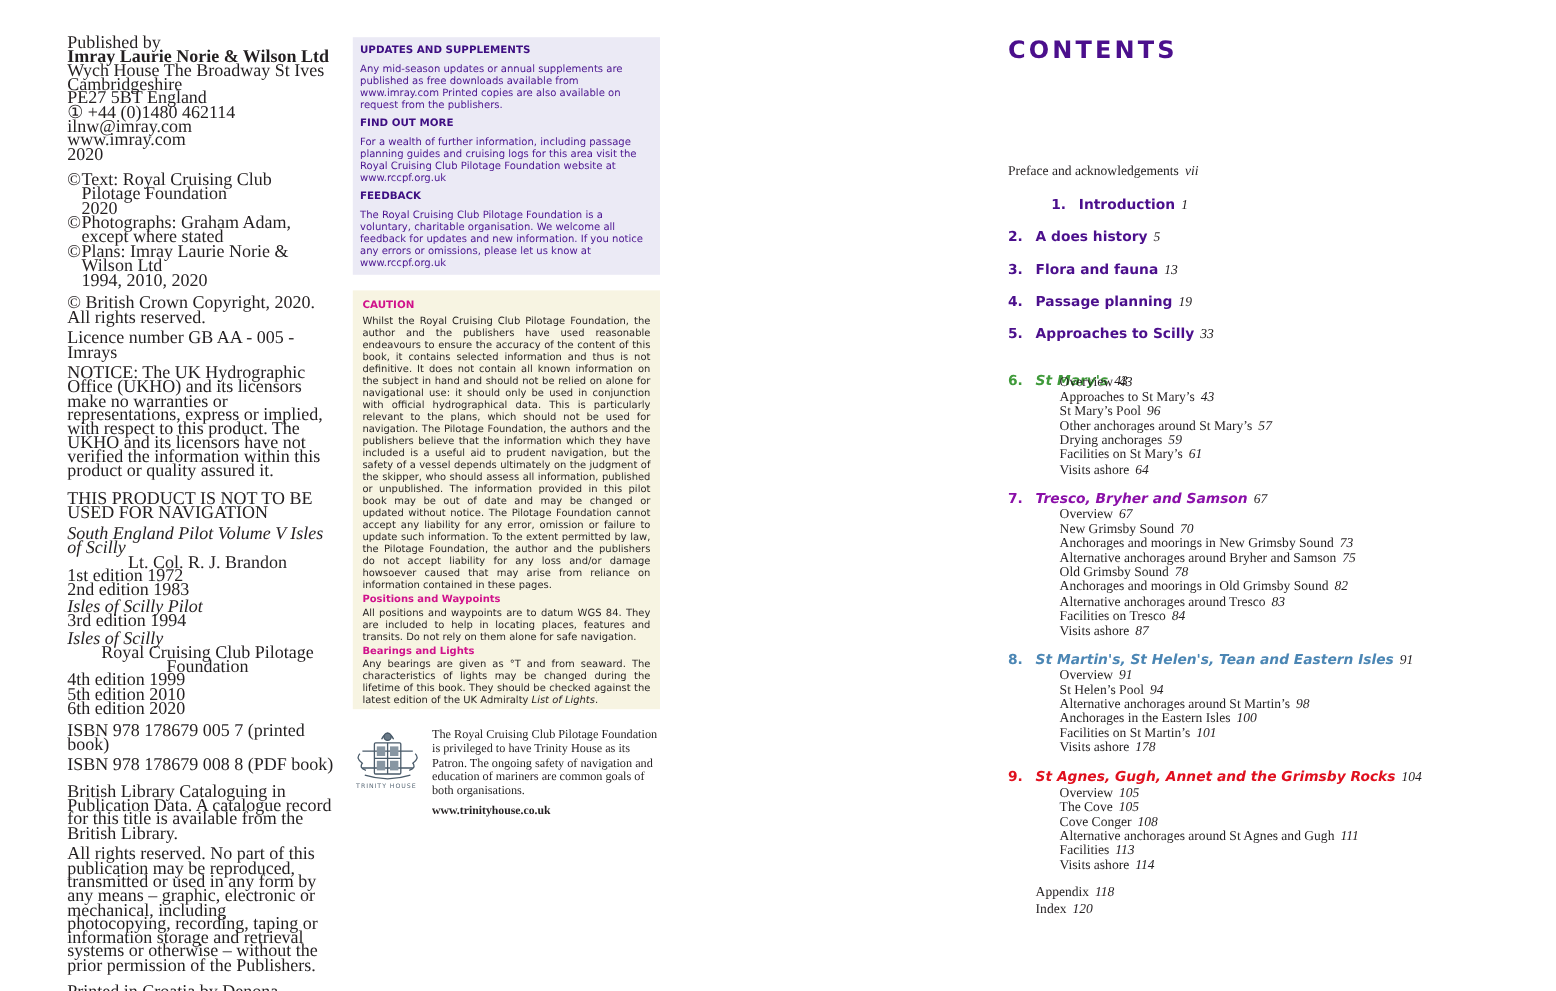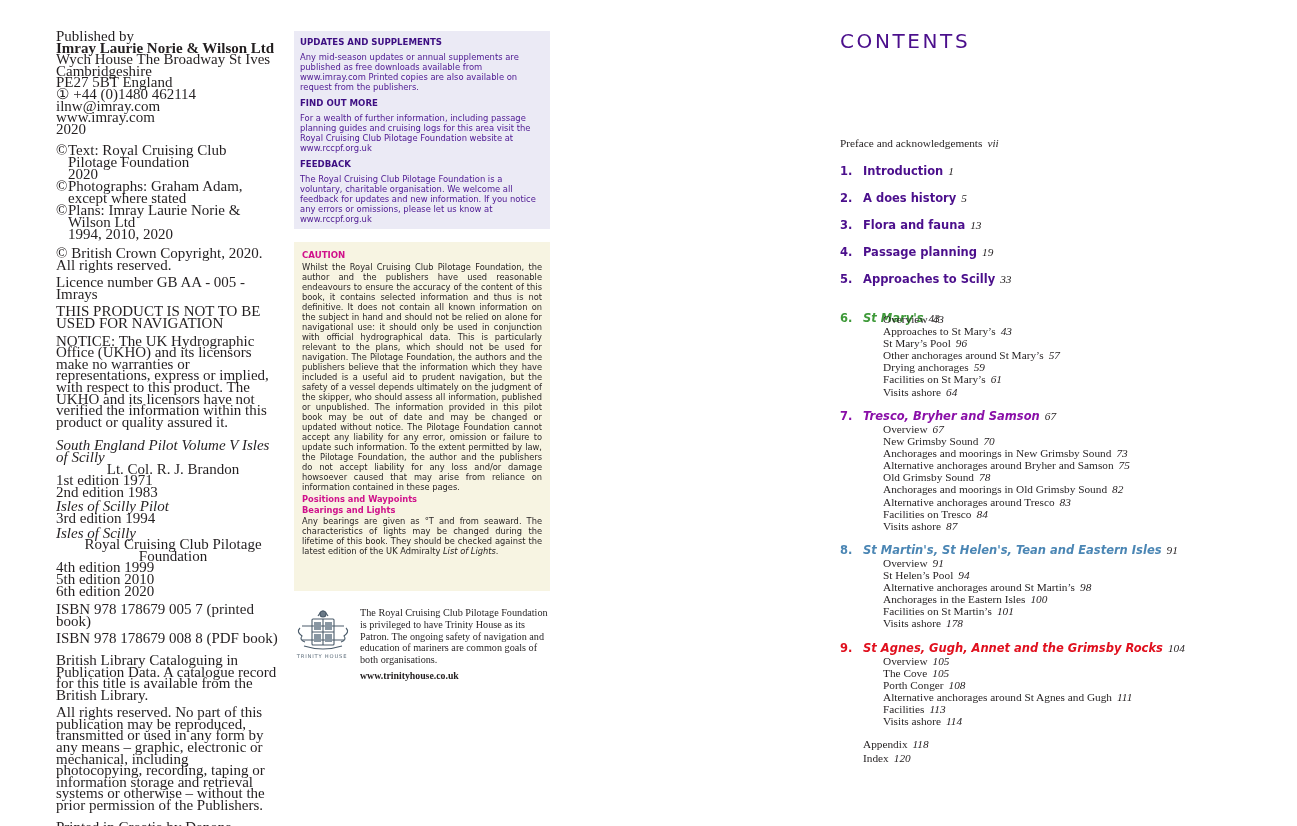--- a/index.html
+++ b/index.html
@@ -30,21 +30,21 @@
   #caution-box p { margin: 0 0 2px 0; text-align: justify; }
 
   #trinity { position: absolute; left: 294px; top: 606px; width: 260px; height: 80px; }
   #trinity .logo { position: absolute; left: 0; top: 0; width: 58px; height: 52px; }
   #trinity .logo-label { position: absolute; left: 0; top: 47px; width: 56px; text-align: center; font-size: 5.2px; letter-spacing: 0.8px; color: #5a6a78; }
   #trinity .text { position: absolute; left: 66px; top: 1px; width: 190px; font-size: 10.2px; line-height: 11.8px; }
   #trinity .url { margin-top: 4px; font-weight: bold; font-size: 9.8px; }
 
   
   #contents { position: absolute; left: 840px; top: 26px; width: 420px; }
-  #contents-title { font-family: "DejaVu Sans", sans-serif; font-weight: normal; font-size: 20px; letter-spacing: 2.6px; color: #4b0f8c; margin: 0; position: absolute; top: 3px; left: 0; }
+  #contents-title { font-family: "DejaVu Sans", sans-serif; font-weight: bold; font-size: 20px; letter-spacing: 2.6px; color: #4b0f8c; margin: 0; position: absolute; top: 3px; left: 0; }
   .toc-preface { position: absolute; top: 111px; left: 0; font-size: 11.3px; }
   .pg { font-style: italic; margin-left: 5px; font-family: "Liberation Serif", serif; font-weight: normal; }
   .chapter { position: absolute; left: 0; white-space: nowrap; }
   .chapter .num { display: inline-block; width: 23px; font-family: "DejaVu Sans", sans-serif; font-weight: bold; font-size: 11.5px; }
   .chapter .ttl { font-family: "DejaVu Sans", sans-serif; font-weight: bold; font-size: 11.5px; }
   .chapter .ttl.it { font-style: italic; }
   .chapter .pg { font-size: 11.3px; color: #231f20; }
   .subs { position: absolute; left: 43px; font-size: 11.3px; line-height: 12.1px; }
   .subs div { white-space: nowrap; }
   .tail { position: absolute; left: 23px; font-size: 11.3px; line-height: 14px; }
@@ -74,27 +74,27 @@
       <span>Photographs: Graham Adam, except where stated</span>
     </div>
     <div class="copy">
       <span class="sym">©</span>
       <span><span>Plans: Imray Laurie Norie &amp; Wilson Ltd</span><br><span>1994, 2010, 2020</span></span>
     </div>
   </div>
 
   <p>© British Crown Copyright, 2020. All rights reserved.</p>
   <p>Licence number GB AA - 005 - Imrays</p>
+  <p style="margin-bottom:12px">NOTICE: The UK Hydrographic Office (UKHO) and its licensors make no warranties or representations, express or implied, with respect to this product. The UKHO and its licensors have not verified the information within this product or quality assured it.</p>
   <p>THIS PRODUCT IS NOT TO BE USED FOR NAVIGATION</p>
-  <p style="margin-bottom:12px">NOTICE: The UK Hydrographic Office (UKHO) and its licensors make no warranties or representations, express or implied, with respect to this product. The UKHO and its licensors have not verified the information within this product or quality assured it.</p>
 
   <div style="margin-bottom:7px">
     <div class="ital">South England Pilot Volume V Isles of Scilly</div>
     <div class="indent">Lt. Col. R. J. Brandon</div>
-    <div>1st edition 1971</div>
+    <div>1st edition 1972</div>
     <div style="margin-bottom:3px">2nd edition 1983</div>
     <div class="ital">Isles of Scilly Pilot</div>
     <div style="margin-bottom:3px">3rd edition 1994</div>
     <div class="ital">Isles of Scilly</div>
     <div class="indent">Royal Cruising Club Pilotage Foundation</div>
     <div>4th edition 1999</div>
     <div>5th edition 2010</div>
     <div>6th edition 2020</div>
   </div>
 
@@ -111,20 +111,21 @@
   <h3>FIND OUT MORE</h3>
   <p>For a wealth of further information, including passage planning guides and cruising logs for this area visit the Royal Cruising Club Pilotage Foundation website at www.rccpf.org.uk</p>
   <h3>FEEDBACK</h3>
   <p>The Royal Cruising Club Pilotage Foundation is a voluntary, charitable organisation. We welcome all feedback for updates and new information. If you notice any errors or omissions, please let us know at www.rccpf.org.uk</p>
 </div>
 
 <div id="caution-box" class="sans">
   <h3>CAUTION</h3>
   <p>Whilst the Royal Cruising Club Pilotage Foundation, the author and the publishers have used reasonable endeavours to ensure the accuracy of the content of this book, it contains selected information and thus is not definitive. It does not contain all known information on the subject in hand and should not be relied on alone for navigational use: it should only be used in conjunction with official hydrographical data. This is particularly relevant to the plans, which should not be used for navigation. The Pilotage Foundation, the authors and the publishers believe that the information which they have included is a useful aid to prudent navigation, but the safety of a vessel depends ultimately on the judgment of the skipper, who should assess all information, published or unpublished. The information provided in this pilot book may be out of date and may be changed or updated without notice. The Pilotage Foundation cannot accept any liability for any error, omission or failure to update such information. To the extent permitted by law, the Pilotage Foundation, the author and the publishers do not accept liability for any loss and/or damage howsoever caused that may arise from reliance on information contained in these pages.</p>
   <h4>Positions and Waypoints</h4>
+  <p>All positions and waypoints are to datum WGS 84. They are included to help in locating places, features and transits. Do not rely on them alone for safe navigation.</p>
   <h4>Bearings and Lights</h4>
   <p><span>Any bearings are given as °T and from seaward. The characteristics of lights may be changed during the lifetime of this book. They should be checked against the latest edition of the UK Admiralty </span><i>List of Lights</i><span>.</span></p>
 </div>
 
 <div id="trinity">
   <svg class="logo" viewBox="0 0 58 52">
     <g fill="none" stroke="#4a5b6a" stroke-width="1.1">
       <path d="M24 10 q5 -8 10 0 q-2 -4 -5 -5 q-3 1 -5 5z" fill="#6a7a88"></path>
       <circle cx="29" cy="8" r="3" fill="#6a7a88"></circle>
       <path d="M6 22 q-4 4 2 8 q-3 4 3 6 M52 22 q4 4 -2 8 q3 4 -3 6"></path>
@@ -144,21 +145,21 @@
     <div class="url">www.trinityhouse.co.uk</div>
   </div>
 </div>
 
 <div id="contents" class="serif">
   <h1 id="contents-title">CONTENTS</h1>
   <div class="toc-preface">
     <span>Preface and acknowledgements</span><span class="pg">vii</span>
   </div>
   <div id="toc-chapters">
-      <div class="chapter" style="top: 135px;"><span class="num" style="color: rgb(75, 15, 140);">1.</span><span class="ttl" style="color: rgb(75, 15, 140);">Introduction</span><span class="pg">1</span></div>
+      <div class="chapter" style="top: 135px; margin-left: 36px;"><span class="num" style="color: rgb(75, 15, 140);">1.</span><span class="ttl" style="color: rgb(75, 15, 140);">Introduction</span><span class="pg">1</span></div>
       <div class="chapter" style="top: 162px;"><span class="num" style="color: rgb(75, 15, 140);">2.</span><span class="ttl" style="color: rgb(75, 15, 140);">A does history</span><span class="pg">5</span></div>
       <div class="chapter" style="top: 189px;"><span class="num" style="color: rgb(75, 15, 140);">3.</span><span class="ttl" style="color: rgb(75, 15, 140);">Flora and fauna</span><span class="pg">13</span></div>
       <div class="chapter" style="top: 216px;"><span class="num" style="color: rgb(75, 15, 140);">4.</span><span class="ttl" style="color: rgb(75, 15, 140);">Passage planning</span><span class="pg">19</span></div>
       <div class="chapter" style="top: 243px;"><span class="num" style="color: rgb(75, 15, 140);">5.</span><span class="ttl" style="color: rgb(75, 15, 140);">Approaches to Scilly</span><span class="pg">33</span></div>
       <div class="chapter" style="top: 282px;"><span class="num" style="color: rgb(63, 154, 58);">6.</span><span class="ttl it" style="color: rgb(63, 154, 58);">St Mary's</span><span class="pg">43</span></div>
       <div class="subs" style="top: 287px;">
         <div><span>Overview</span><span class="pg">43</span></div>
         <div><span>Approaches to St Mary’s</span><span class="pg">43</span></div>
         <div><span>St Mary’s Pool</span><span class="pg">96</span></div>
         <div><span>Other anchorages around St Mary’s</span><span class="pg">57</span></div>
@@ -184,21 +185,21 @@
         <div><span>St Helen’s Pool</span><span class="pg">94</span></div>
         <div><span>Alternative anchorages around St Martin’s</span><span class="pg">98</span></div>
         <div><span>Anchorages in the Eastern Isles</span><span class="pg">100</span></div>
         <div><span>Facilities on St Martin’s</span><span class="pg">101</span></div>
         <div><span>Visits ashore</span><span class="pg">178</span></div>
       </div>
       <div class="chapter" style="top: 612px;"><span class="num" style="color: rgb(224, 16, 30);">9.</span><span class="ttl it" style="color: rgb(224, 16, 30);">St Agnes, Gugh, Annet and the Grimsby Rocks</span><span class="pg">104</span></div>
       <div class="subs" style="top: 629px;">
         <div><span>Overview</span><span class="pg">105</span></div>
         <div><span>The Cove</span><span class="pg">105</span></div>
-        <div><span>Porth Conger</span><span class="pg">108</span></div>
+        <div><span>Cove Conger</span><span class="pg">108</span></div>
         <div><span>Alternative anchorages around St Agnes and Gugh</span><span class="pg">111</span></div>
         <div><span>Facilities</span><span class="pg">113</span></div>
         <div><span>Visits ashore</span><span class="pg">114</span></div>
       </div>
     </div>
   <div class="tail" style="top:711px">
     <span>Appendix</span><span class="pg">118</span>
   </div>
   <div class="tail" style="top:725px">
     <span>Index</span><span class="pg">120</span>

